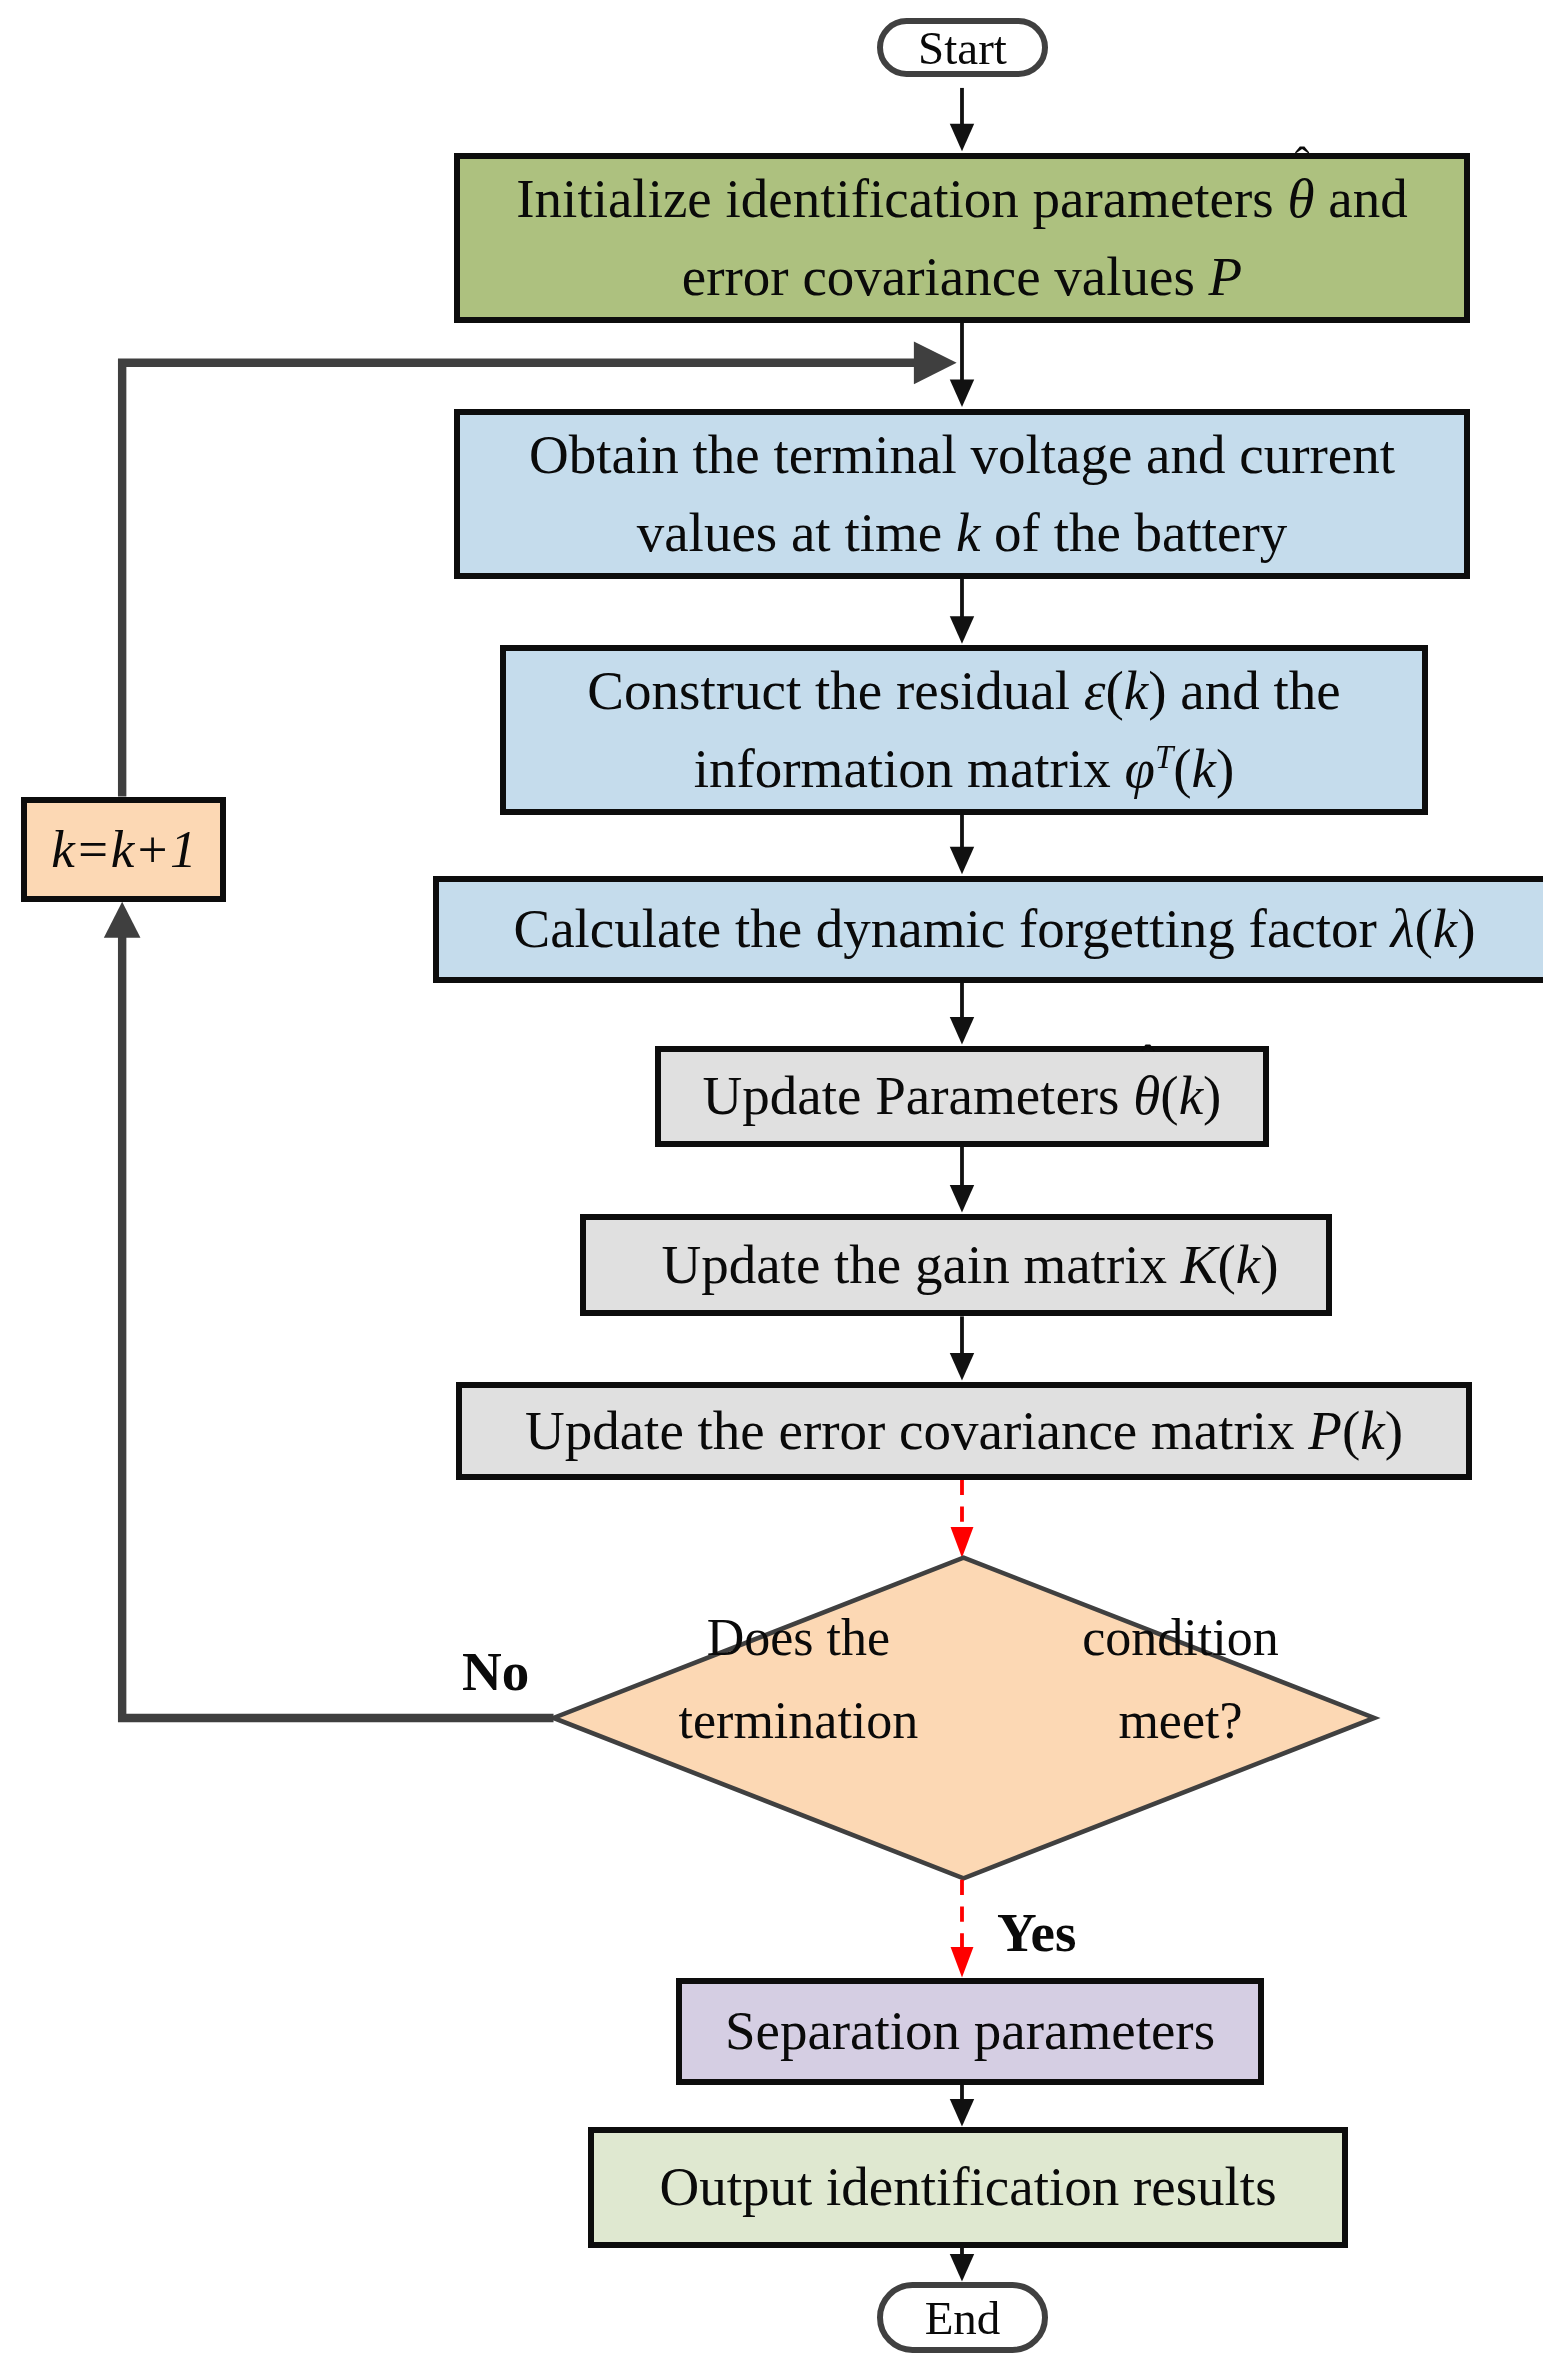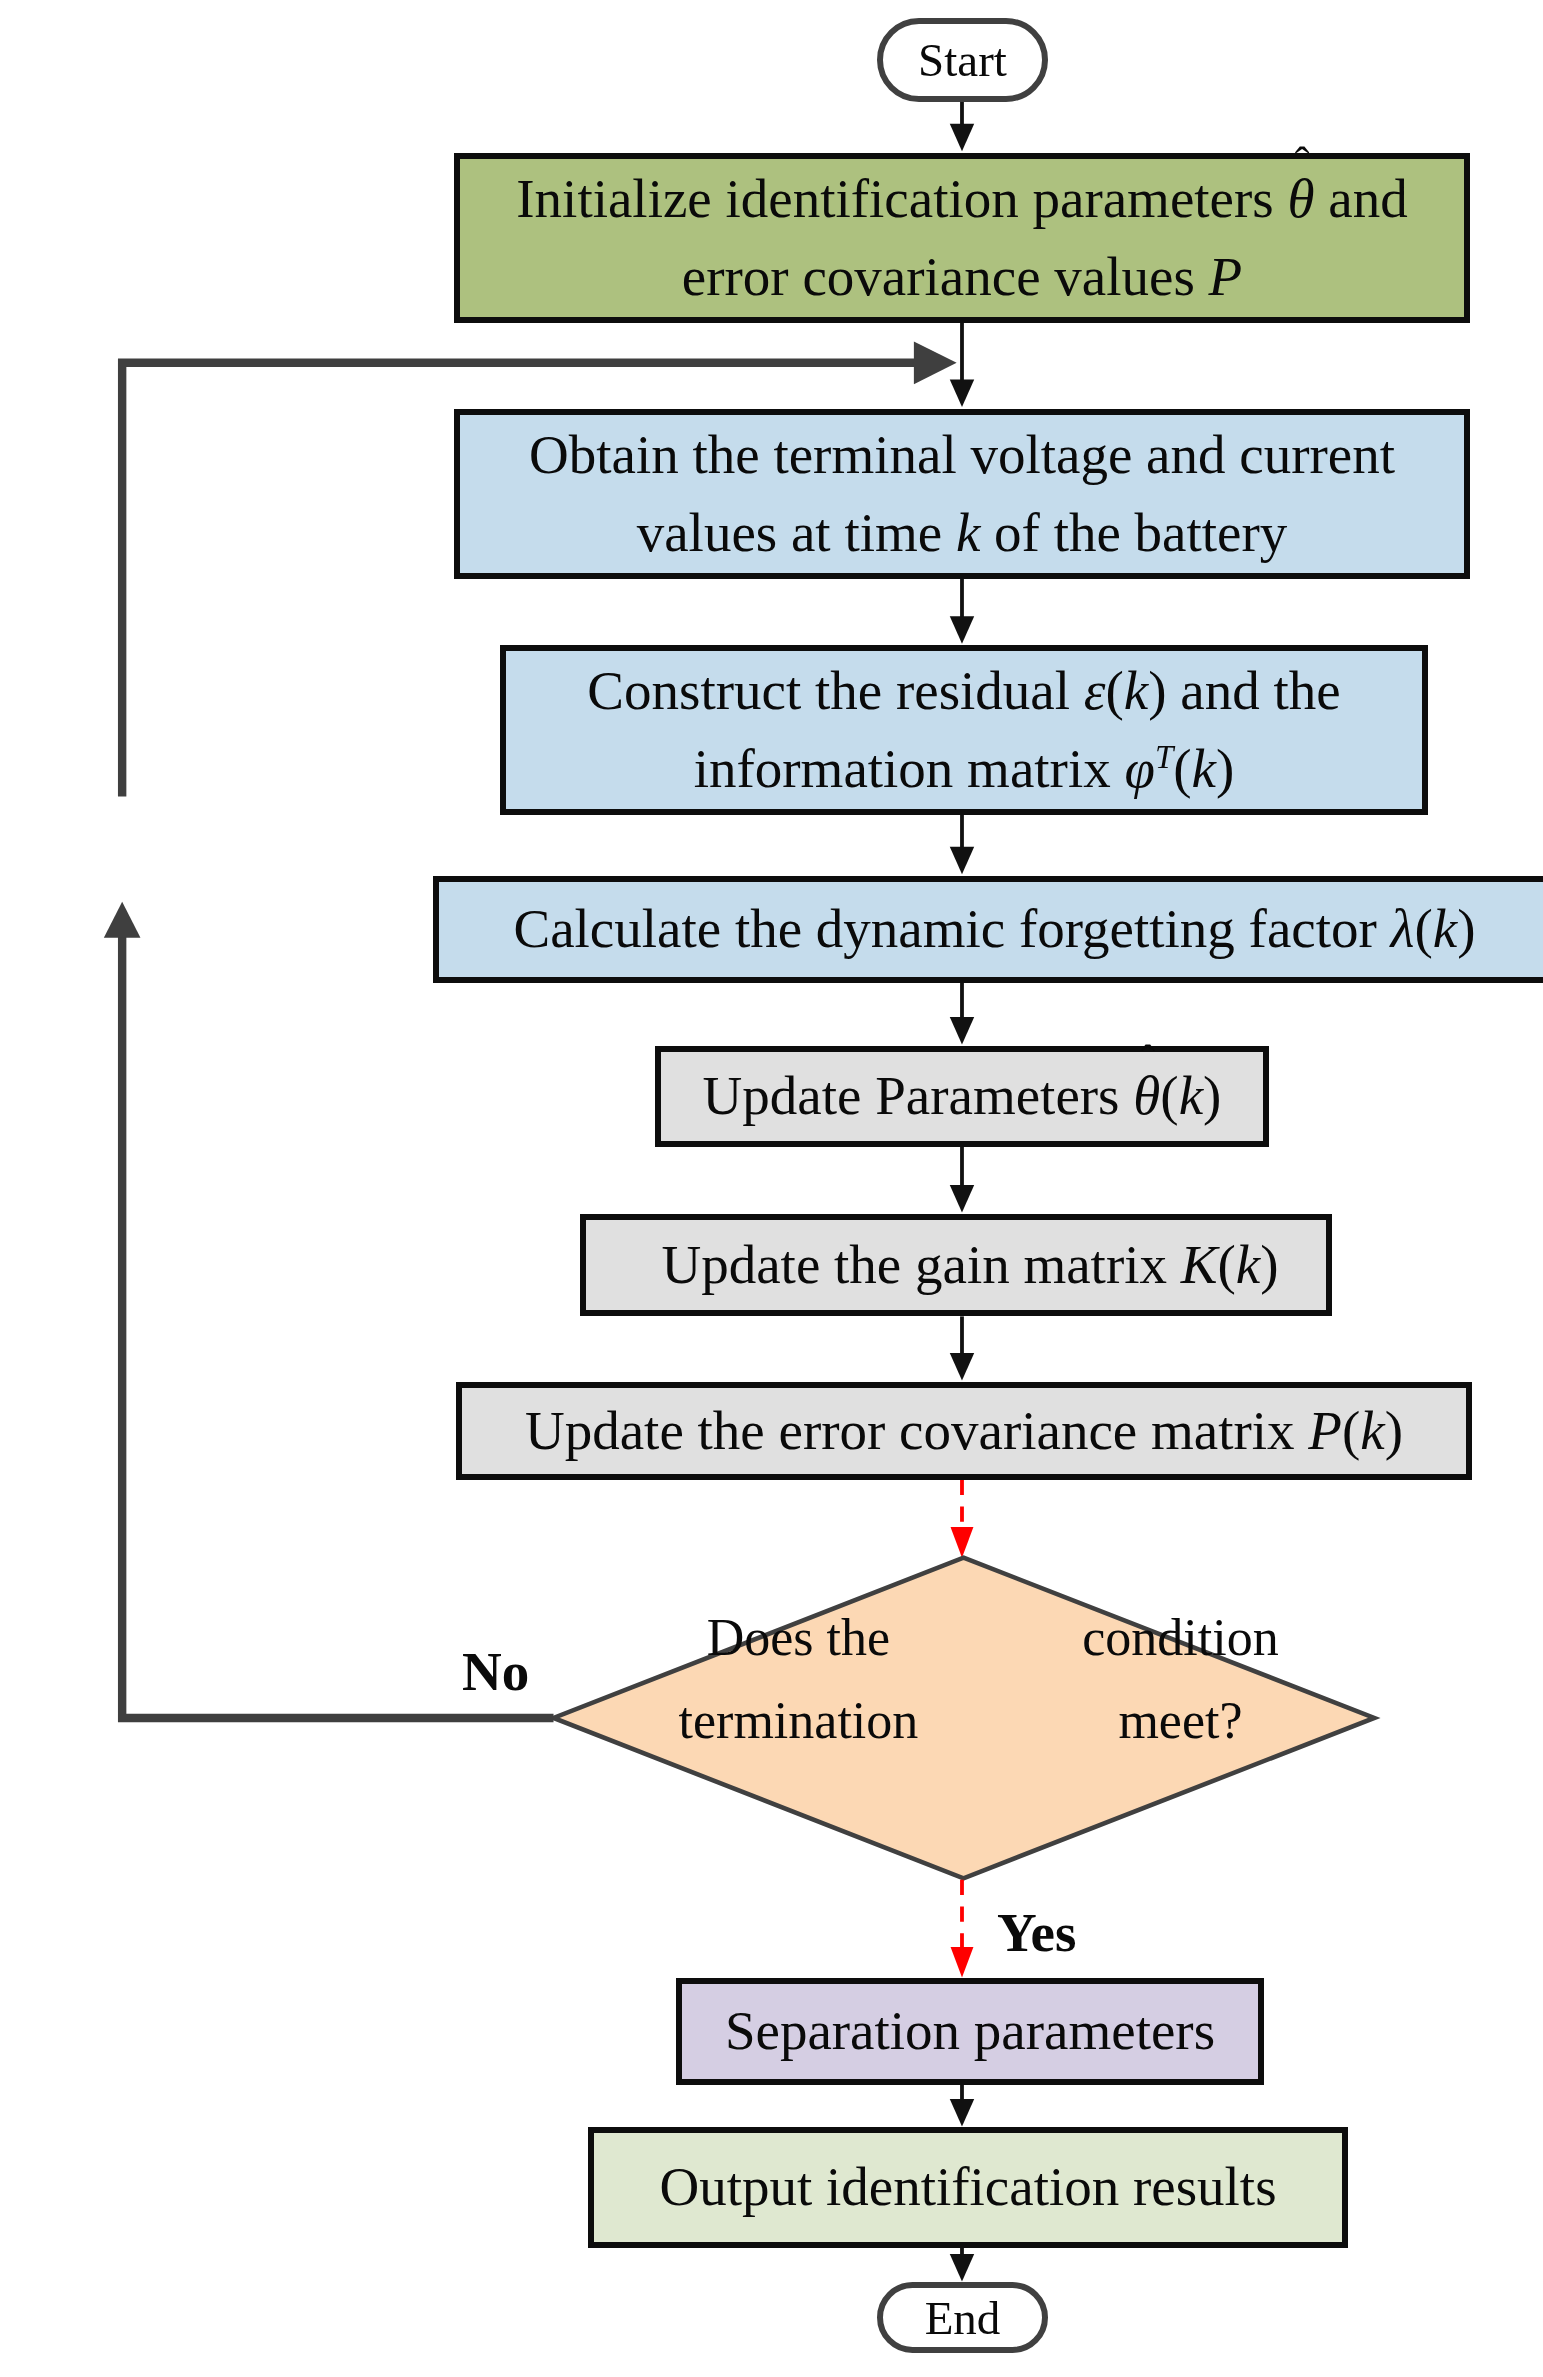--- a/index.html
+++ b/index.html
@@ -117,21 +117,21 @@
 
     <g>
       <polyline class="loop-line" points="725,2250 160,2250 160,1222"></polyline>
       <polygon class="loop-head" points="160,1181 136,1228 184,1228"></polygon>
 
       <polyline class="loop-line" points="160,1043 160,475 1200,475"></polyline>
       <polygon class="loop-head" points="1253,475 1197,447 1197,503"></polygon>
     </g>
   </svg>
 
-  <div class="terminal" style="left:877px;top:18.3px;width:171px;height:84px;">
+  <div class="terminal" style="left:877px;top:18.3px;width:171px;height:59px;">
     <span>Start</span>
   </div>
 
   <div class="node fill-init" style="left:454px;top:153px;width:1016px;height:170px;">
     <div><span class="seg">Initialize identification parameters </span><span class="seg it hatwrap"><span>θ</span><span class="hatmark">ˆ</span></span><span class="seg"> and</span></div>
     <div><span class="seg">error covariance values </span><span class="seg it">P</span></div>
   </div>
 
   <div class="node fill-process" style="left:454px;top:409px;width:1016px;height:170px;">
     <div><span class="seg">Obtain the terminal voltage and current</span></div>
@@ -161,20 +161,23 @@
 
   <div class="decision-text" style="left:582px;top:1596px;width:764px;height:244px;">
     <div><span class="seg">Does the termination</span></div>
     <div><span class="seg">condition meet?</span></div>
   </div>
 
   <div class="branch-label" style="left:462px;top:1644px;">No</div>
 
   <div class="branch-label" style="left:997px;top:1905px;">Yes</div>
 
+  <div class="node fill-increment" style="left:21.4px;top:797px;width:205px;height:105px;font-size:53px;">
+    <div><span class="seg it">k=k+1</span></div>
+  </div>
 
   <div class="node fill-separation" style="left:676px;top:1978px;width:588px;height:107px;">
     <div><span class="seg">Separation parameters</span></div>
   </div>
 
   <div class="node fill-output" style="left:588px;top:2127px;width:760px;height:121px;">
     <div><span class="seg">Output identification results</span></div>
   </div>
 
   <div class="terminal" style="left:877px;top:2282px;width:171px;height:71px;">

